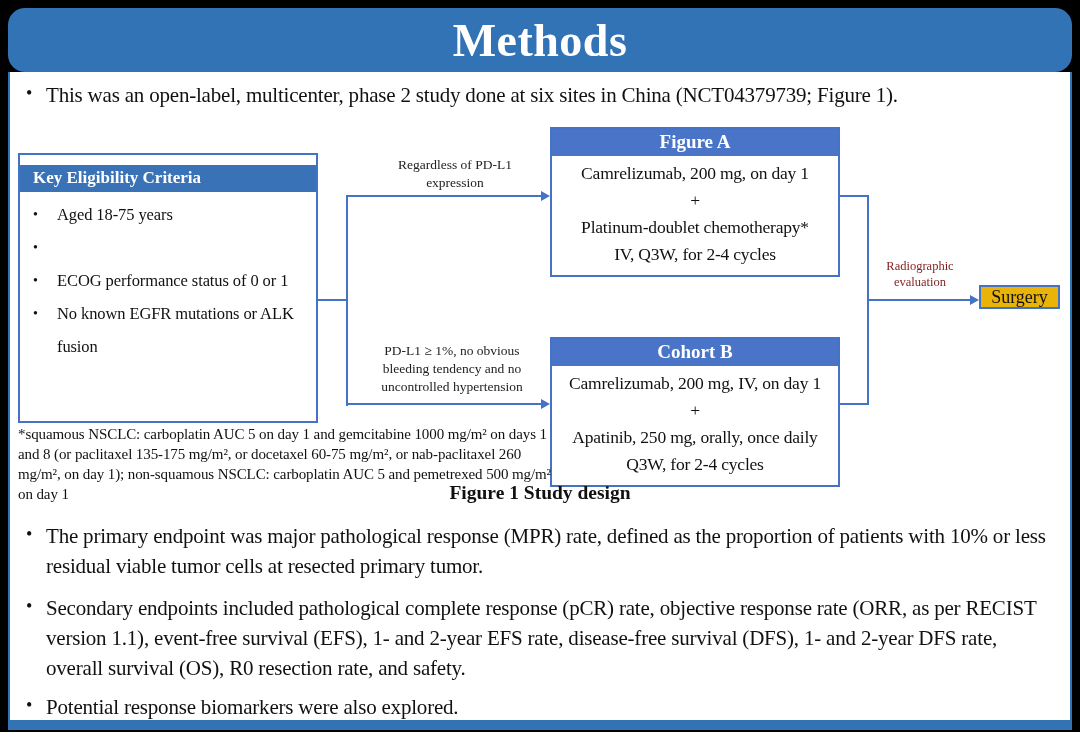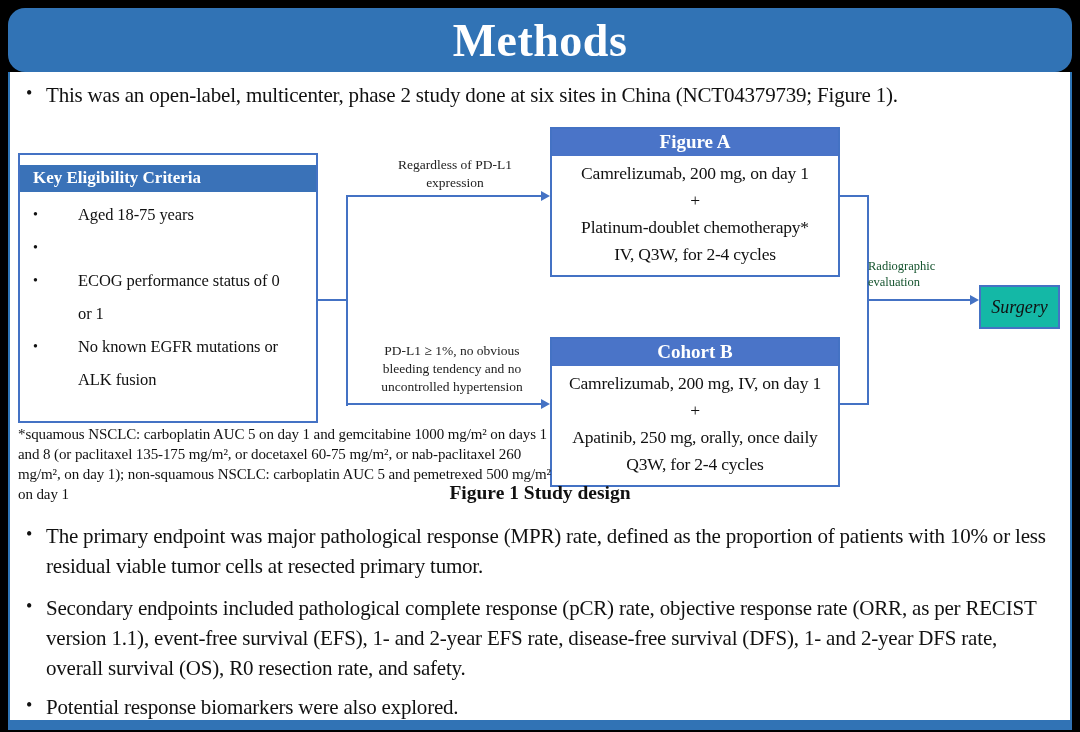--- a/index.html
+++ b/index.html
@@ -25,46 +25,46 @@
   .bullet-row .txt{flex:1;line-height:1.42;letter-spacing:-0.2px;}
 
   
   .elig-box{position:absolute;left:8px;top:81px;width:300px;height:270px;
             border:2px solid var(--c-line);background:#fff;box-sizing:border-box;}
   .elig-header{background:var(--c-panelheader);color:#fff;font-weight:bold;font-size:17px;
                padding:3px 0 4px 13px;margin-top:10px;}
   .elig-body{padding-top:6px;}
   .e-item{display:flex;font-size:16.5px;line-height:33px;}
   .e-item .dot{width:24px;margin-left:13px;flex:none;font-size:14px;}
-  .e-item .txt{flex:1;padding-right:20px;letter-spacing:-0.1px;margin-left:21px;}
+  .e-item .txt{flex:1;padding-right:20px;letter-spacing:-0.1px;}
 
   
   .cohort{position:absolute;left:540px;width:290px;border:2px solid var(--c-line);
           background:#fff;box-sizing:border-box;text-align:center;}
   .cohort-header{background:var(--c-cohortheader);color:#fff;font-weight:bold;font-size:19px;
                  padding:2px 0 3px;}
   .cohort-body{font-size:17.5px;line-height:27px;padding:4px 12px 7px;letter-spacing:-0.2px;}
 
   
-  .surgery-box{position:absolute;left:969px;top:213px;width:81px;height:44px;
-               border:2px solid var(--c-line);background:#14b8a6;box-sizing:border-box;
-               display:flex;align-items:center;justify-content:center;font-size:18px;font-style:italic;}
+  .surgery-box{position:absolute;left:969px;top:213px;width:81px;height:24px;
+               border:2px solid var(--c-line);background:#eab308;box-sizing:border-box;
+               display:flex;align-items:center;justify-content:center;font-size:18px;}
 
   
   .hline,.vline{position:absolute;background:var(--c-line);}
   .hline{height:2px;}
   .vline{width:2px;}
   .arrowhead{position:absolute;width:0;height:0;
              border-left:9px solid var(--c-line);
              border-top:5px solid transparent;border-bottom:5px solid transparent;}
 
   
   .branch-label{position:absolute;font-size:13.5px;text-align:center;line-height:1.32;color:#222;}
   .eval-label{position:absolute;left:858px;top:186px;width:104px;font-size:12.5px;
-              text-align:left;line-height:1.3;color:#14532d;}
+              text-align:center;line-height:1.3;color:#7f1d1d;}
 
   .footnote{position:absolute;left:8px;top:353px;width:534px;font-size:15px;
             line-height:1.33;letter-spacing:-0.1px;color:#111;}
   .caption{position:absolute;left:0;right:0;top:410px;text-align:center;
            font-weight:bold;font-size:19.5px;}
 </style>
 </head>
 <body>
 
 <div class="slide">

